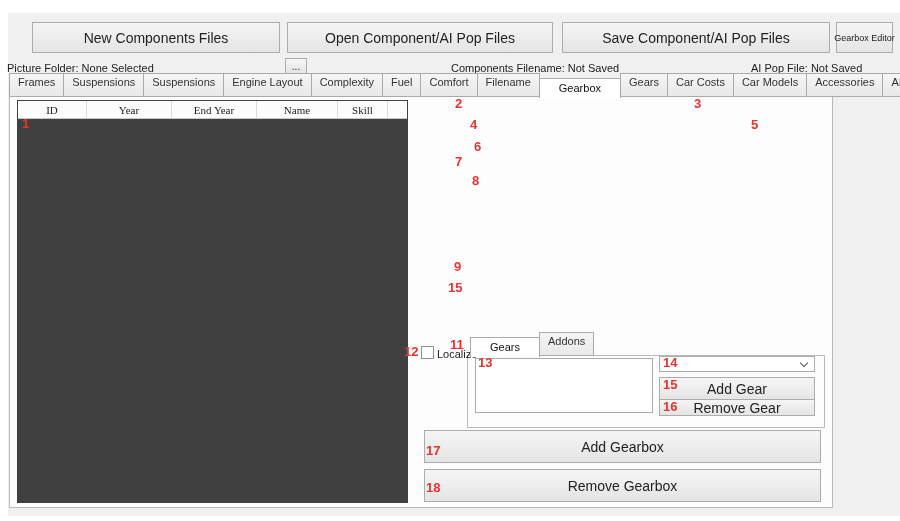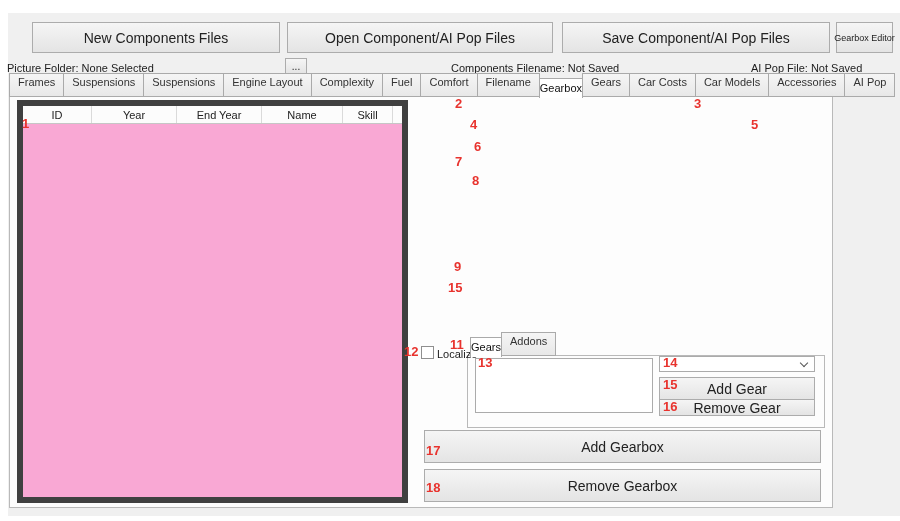--- a/index.html
+++ b/index.html
@@ -41,25 +41,25 @@
     display:flex;align-items:center;padding:0 7px 0 3px;
   }
   .chev{margin-left:auto;width:5px;height:5px;border-right:1px solid #555;border-bottom:1px solid #555;transform:rotate(45deg);margin-top:-2px;}
   .cb{position:absolute;box-sizing:border-box;width:13px;height:13px;background:#fff;border:1px solid #8f8f8f;}
   .tabs{position:absolute;display:flex;align-items:flex-end;z-index:3;}
   .tab{
     box-sizing:border-box;height:24px;padding:2px 8px 2px;border:1px solid #aaaaaa;margin-right:-1px;
     background:linear-gradient(#f5f5f5,#e8e8e8);color:#333;white-space:nowrap;cursor:default;
   }
   .tab.sel{
-    height:20px;padding:3px 0 0;background:#ffffff;border-bottom:none;margin-bottom:-1px;
+    height:20px;padding:3px 19px 0;background:#ffffff;border-bottom:none;margin-bottom:-1px;
     position:relative;z-index:4;color:#111;
   }
   .page{position:absolute;background:#fdfdfd;border:1px solid #b9b9b9;box-sizing:border-box;z-index:1;}
-  .grid{position:absolute;box-sizing:border-box;border:6px solid #404040;background:#f9a8d4;}
+  .grid{position:absolute;box-sizing:border-box;border:1px solid #404040;background:#404040;font-family:Liberation Serif, serif;}
   .gridhead{display:flex;height:17px;border-bottom:1px solid #c6c6c6;background:#fcfcfc;}
   .th{display:flex;align-items:center;justify-content:center;border-right:1px solid #dadada;box-sizing:border-box;color:#222;}
   .ann{
     position:absolute;color:#e8332e;font-weight:bold;font-size:13px;line-height:12px;z-index:10;
     font-family:"Liberation Sans",sans-serif;
   }
 </style>
 </head>
 <body>
 

